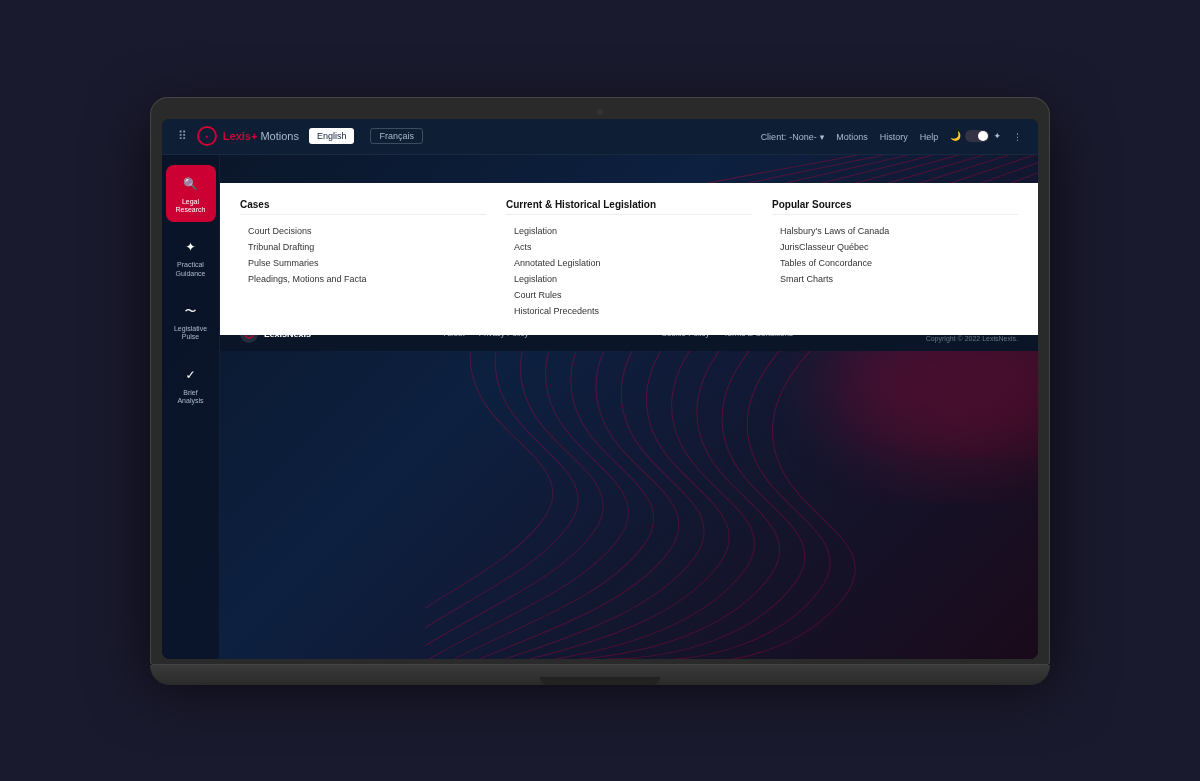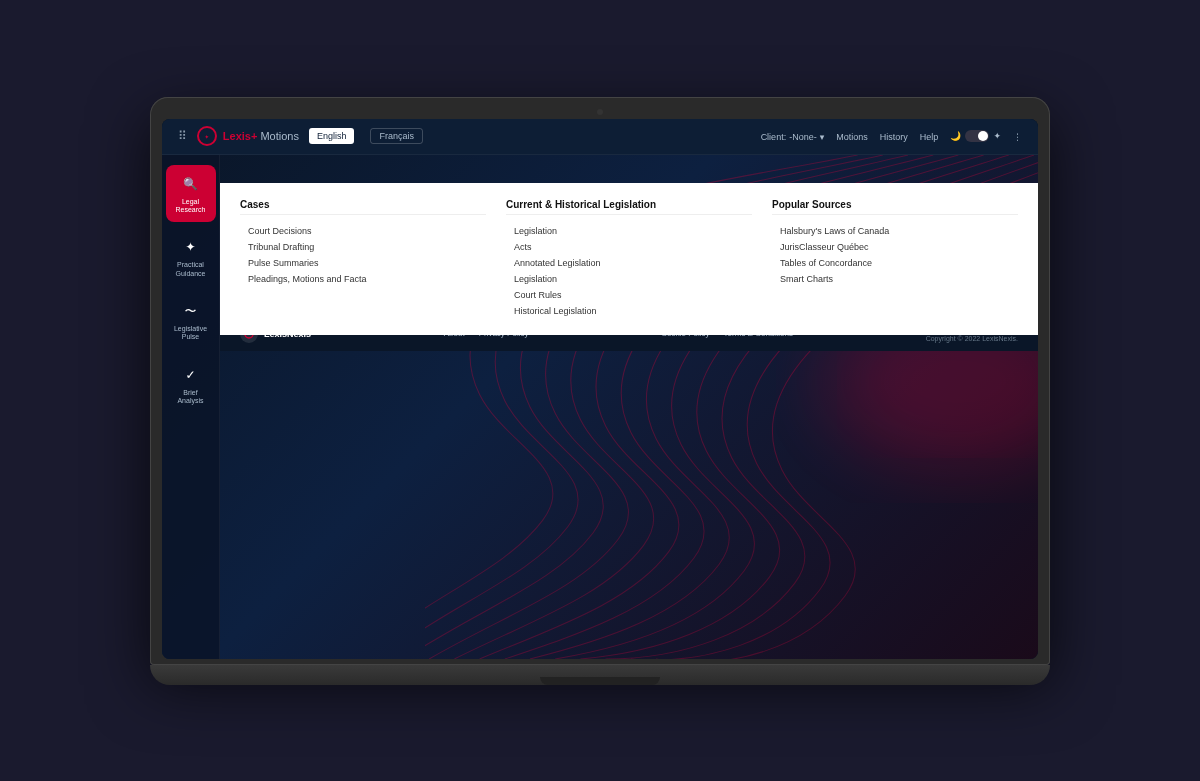--- a/index.html
+++ b/index.html
@@ -610,21 +610,21 @@
                 <a class="dropdown-item">Pleadings, Motions and Facta</a>
               </div>
 
               <div class="dropdown-column">
                 <div class="dropdown-col-header">Current &amp; Historical Legislation</div>
                 <a class="dropdown-item">Legislation</a>
                 <a class="dropdown-item">Acts</a>
                 <a class="dropdown-item">Annotated Legislation</a>
                 <a class="dropdown-item">Legislation</a>
                 <a class="dropdown-item">Court Rules</a>
-                <a class="dropdown-item">Historical Legislation</a>
+                <a class="dropdown-item">Historical Precedents</a>
               </div>
 
 
               <div class="dropdown-column">
                 <div class="dropdown-col-header">Popular Sources</div>
                 <a class="dropdown-item">Halsbury's Laws of Canada</a>
                 <a class="dropdown-item">JurisClasseur Québec</a>
                 <a class="dropdown-item">Tables of Concordance</a>
                 <a class="dropdown-item">Smart Charts</a>
               </div>

